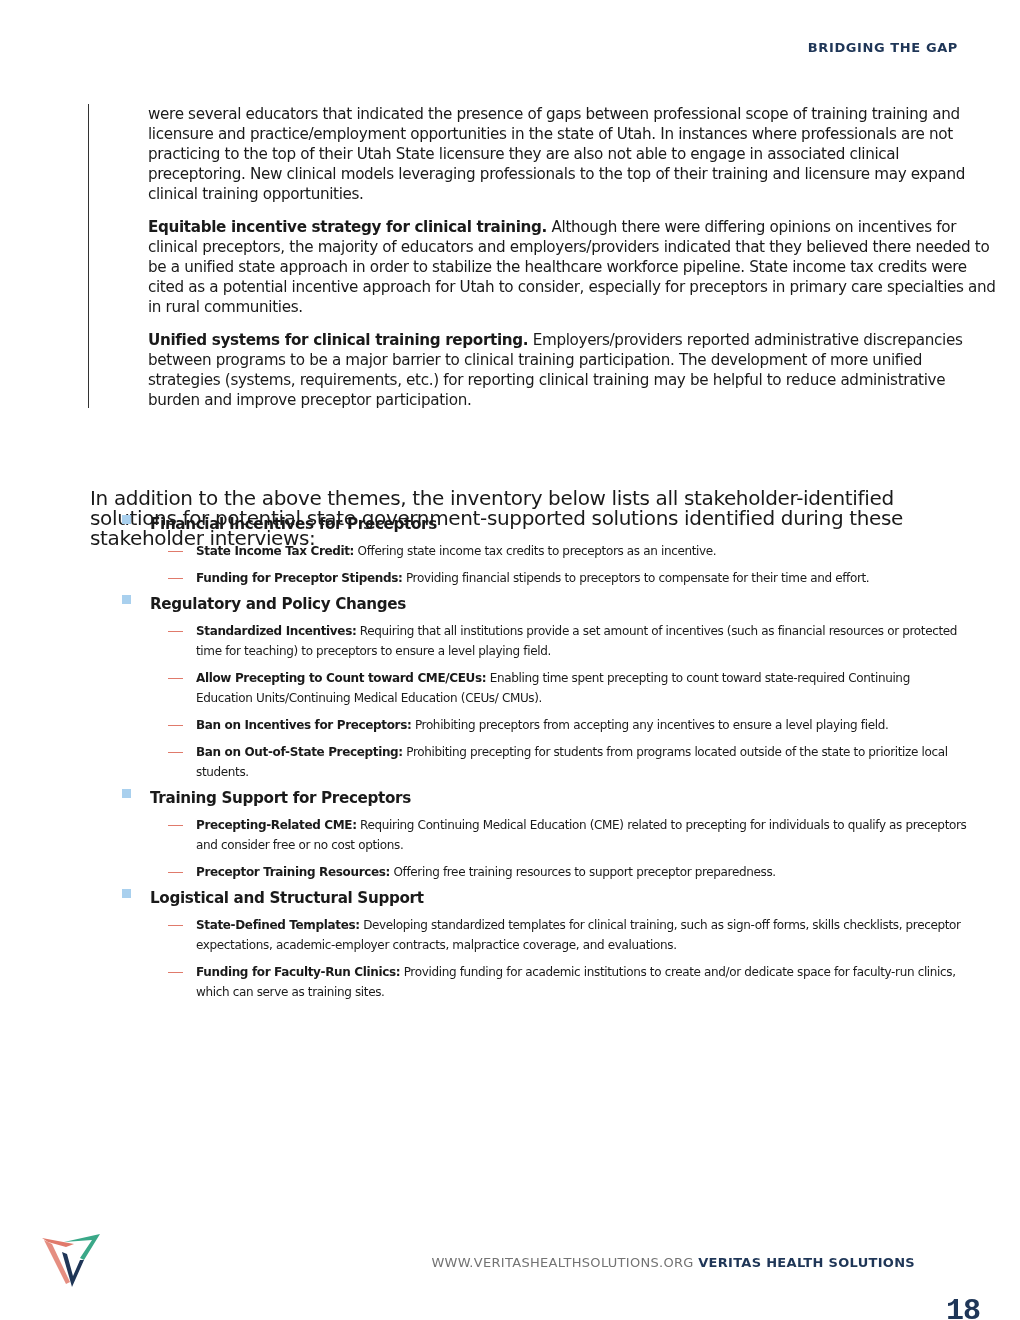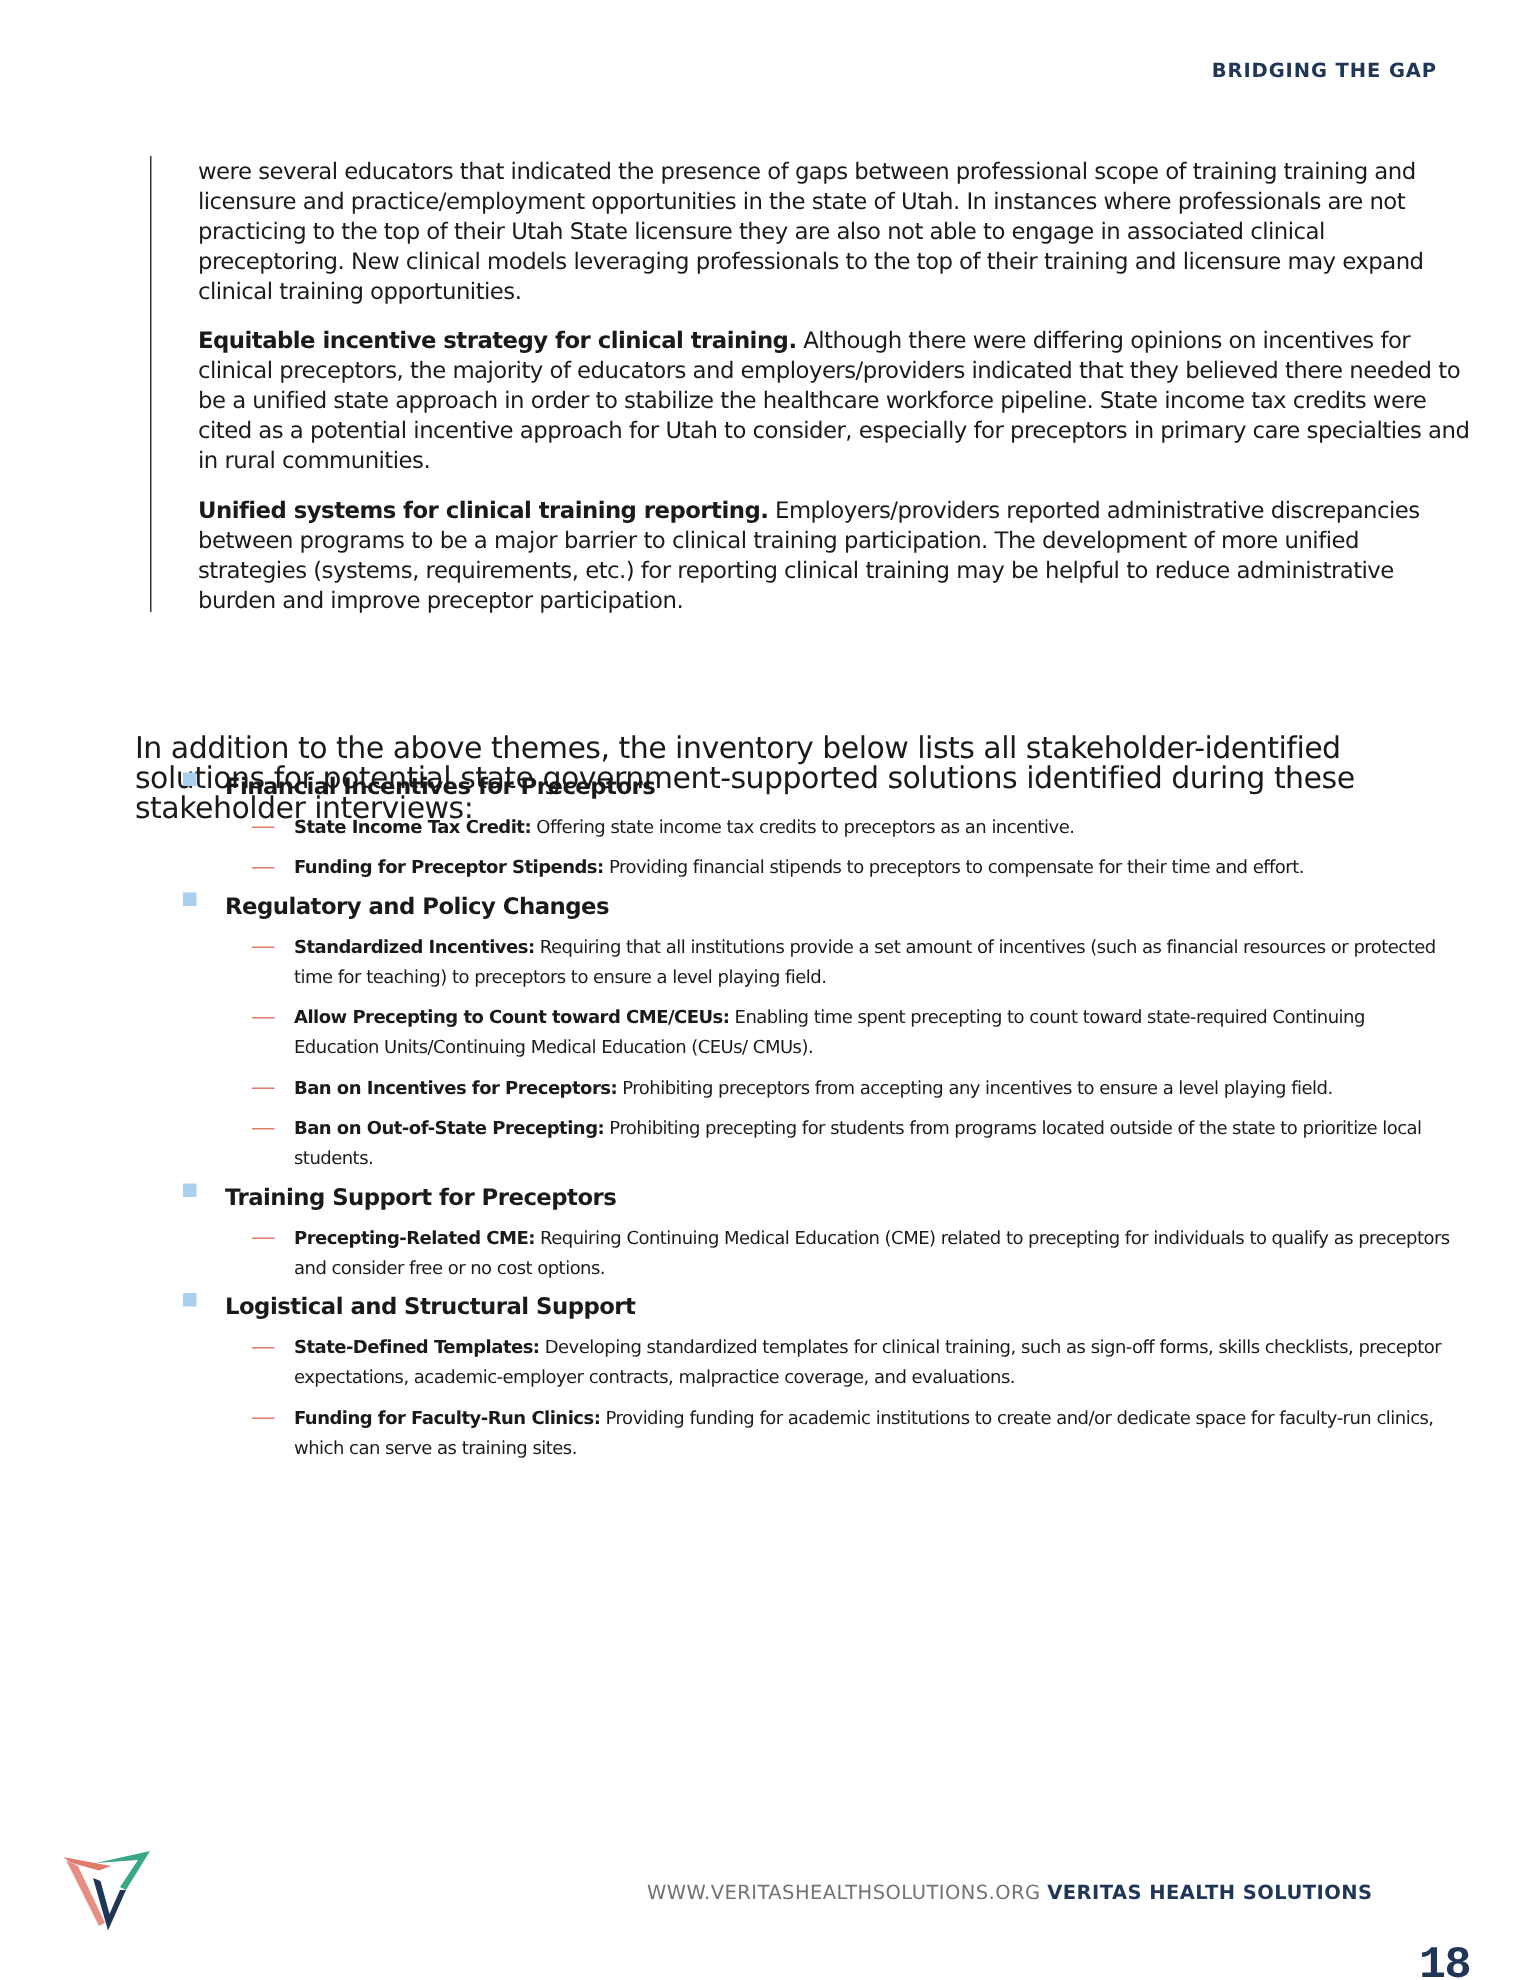--- a/index.html
+++ b/index.html
@@ -1,20 +1,20 @@
 <!DOCTYPE html>
 <html><head>
 <meta charset="utf-8">
 <style>
   html, body { margin: 0; padding: 0; background: #ffffff; }
   body { width: 1020px; height: 1320px; position: relative; overflow: hidden;
          font-family: "DejaVu Sans", sans-serif; color: #1a1a1a; }
   .header-title { position: absolute; top: 40px; right: 62px; font-size: 13px; font-weight: bold;
                   letter-spacing: 0.6px; color: #1f3657; }
-  .callout { position: absolute; left: 100px; top: 104px; width: 880px; }
+  .callout { position: absolute; left: 88px; top: 104px; width: 880px; padding-left: 28px; }
   .callout-bar { position: absolute; left: 0; top: 0; width: 1px; height: 304px; background: #333; }
   .callout-body { margin-left: 32px; font-size: 15.2px; line-height: 20px; letter-spacing: -0.35px; }
   .callout-body p { margin: 0 0 13px 0; }
   .callout-body b { font-weight: bold; }
   .intro { position: absolute; left: 90px; top: 488px; width: 880px; font-size: 20px; line-height: 20px; letter-spacing: -0.35px; margin: 0; }
   .inventory { position: absolute; left: 122px; top: 515px; width: 845px; }
   .cat { margin-bottom: 7px; }
   .cat-head { display: flex; align-items: flex-start; height: 22px; }
   .sq { width: 9px; height: 9px; background: #a9d0ee; margin-right: 19px; flex: none; }
   .cat-label { font-size: 15.2px; font-weight: bold; letter-spacing: -0.35px; }
@@ -88,20 +88,24 @@
   <div class="cat">
     <div class="cat-head">
         <span class="sq"></span>
         <span class="cat-label">Training Support for Preceptors</span>
       </div>
     <div class="items">
       <div class="item">
           <span class="dash"></span>
           <span class="item-text"><b>Precepting-Related CME:</b><span> Requiring Continuing Medical Education (CME) related to precepting for individuals to qualify as preceptors and consider free or no cost options.</span></span>
         </div>
+      <div class="item">
+          <span class="dash"></span>
+          <span class="item-text"><b>Preceptor Training Resources:</b><span> Offering free training resources to support preceptor preparedness.</span></span>
+        </div>
     </div>
   </div>
   <div class="cat">
     <div class="cat-head">
         <span class="sq"></span>
         <span class="cat-label">Logistical and Structural Support</span>
       </div>
     <div class="items">
       <div class="item">
           <span class="dash"></span>

